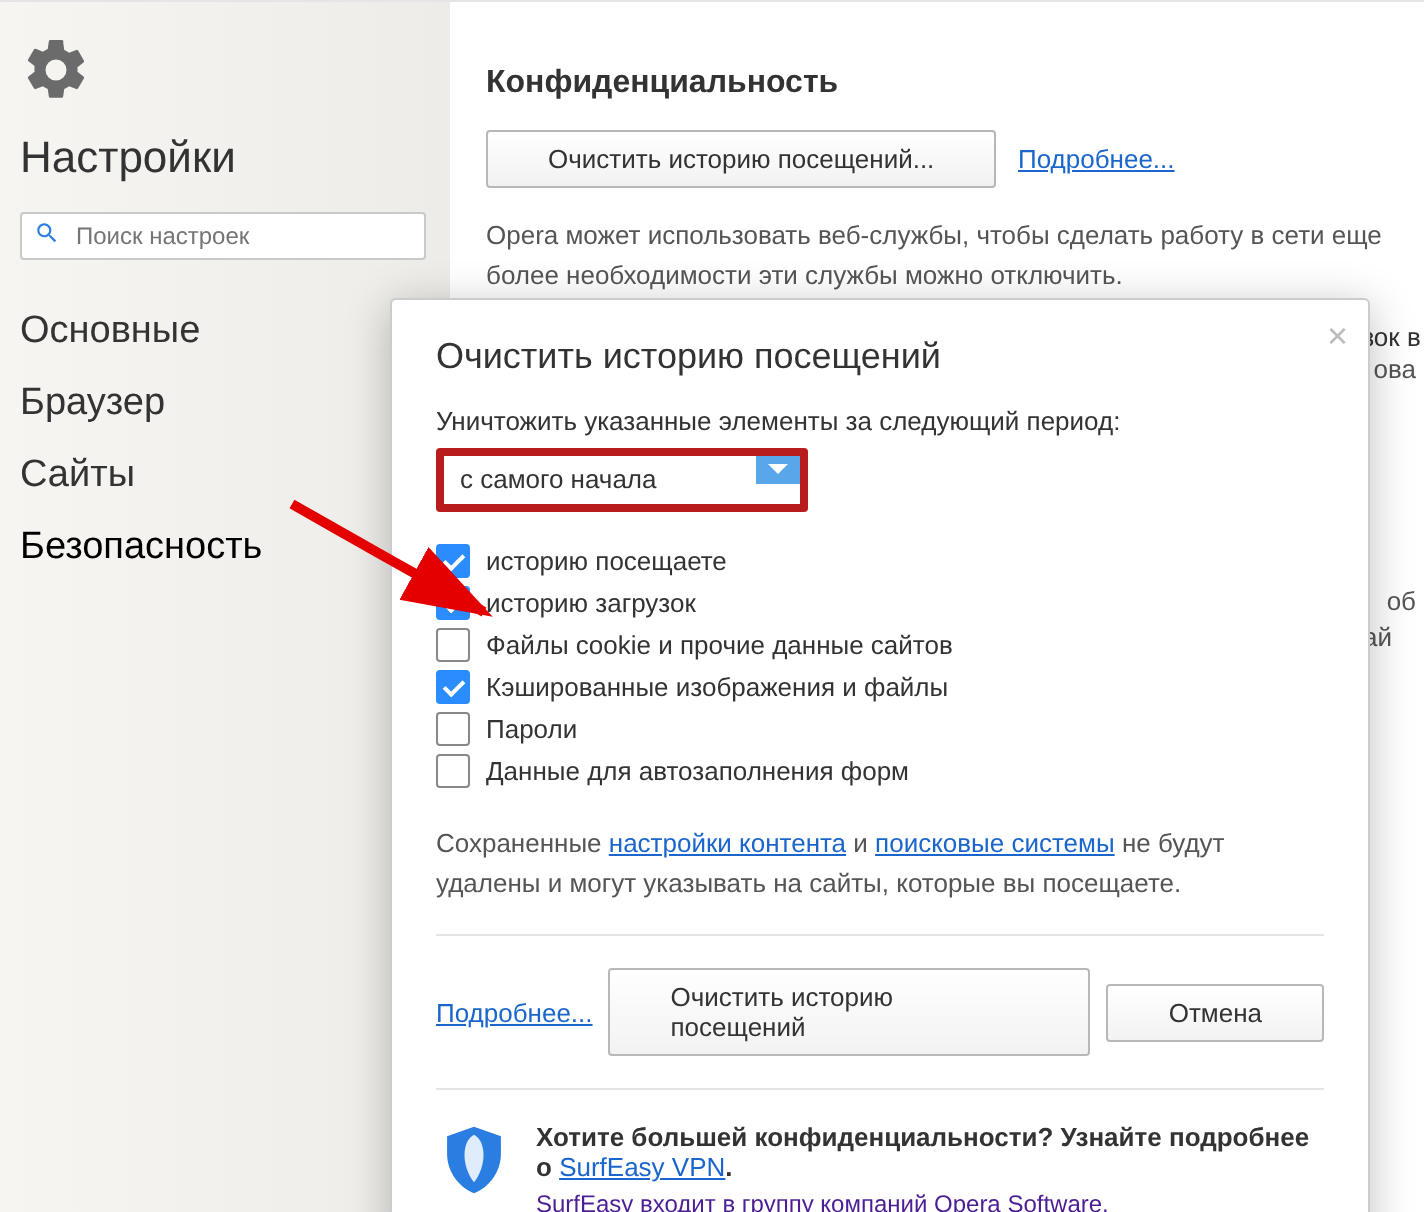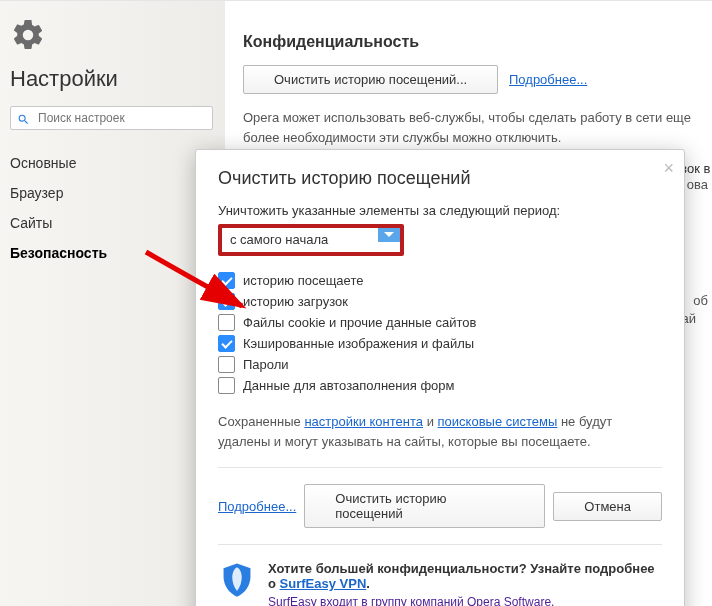--- a/index.html
+++ b/index.html
@@ -2,25 +2,25 @@
 <html><head>
 <meta charset="utf-8">
 <style>
 html,body{margin:0;padding:0;font-family:Arial,Helvetica,sans-serif;font-size:13px;color:#333;background:#fff;overflow:hidden}
 .app{position:relative;width:712px;height:606px;background:#fff;display:flex;border-top:1px solid #e5e5e5}
 .sidebar{width:225px;flex:none;background:linear-gradient(to right,#f7f5f2,#eeece8);padding:16px 0 0 0;box-sizing:border-box}
 .main{flex:1;padding:16px 0 0 18px;box-sizing:border-box;overflow:hidden}
 .gear{margin:0 0 10px 10px}
 .gear svg{width:36px;height:36px;fill:#6b6b6b}
 .h-settings{font-size:22px;color:#333;margin:6px 0 14px 10px;font-weight:normal}
-.search-box{margin:0 12px 18px 10px;border:1px solid #c9c9c9;border-radius:2px;background:#fff;display:flex;align-items:flex-end;padding:3px 6px}
+.search-box{margin:0 12px 18px 10px;border:1px solid #c9c9c9;border-radius:2px;background:#fff;display:flex;align-items:flex-start;padding:3px 6px}
 .search-box svg{width:13px;height:13px;fill:#2a7de1;margin-right:6px;flex:none}
 .search-box input{border:none;outline:none;font-size:12px;width:100%;color:#888}
-.nav-item{padding:7px 0 7px 10px;font-size:14px;color:#333;cursor:pointer}
-.nav-item.active{font-weight:bold;color:#000}
+.nav-item{padding:7px 0 7px 10px;font-size:19px;color:#333;cursor:pointer}
+.nav-item.active{font-weight:normal;color:#000}
 .section-title{font-size:16px;font-weight:bold;margin:16px 0 14px 0}
 .btn{display:inline-block;border:1px solid #b8b8b8;background:linear-gradient(#fff,#f2f2f2);border-radius:2px;padding:6px 30px;font-size:13px;color:#333;cursor:pointer}
 .link{color:#1a66cc;text-decoration:underline;cursor:pointer}
 .row{margin-bottom:14px}
 .muted{color:#555;line-height:1.5}
 .chk-line{display:flex;align-items:center;margin-bottom:8px}
 .chk{width:15px;height:15px;border:1px solid #888;border-radius:2px;margin-right:8px;flex:none;display:flex;align-items:center;justify-content:center;background:#fff}
 .chk.checked{background:#2a8cff;border-color:#2a8cff}
 .chk.checked::after{content:"";width:4px;height:8px;border:solid #fff;border-width:0 2px 2px 0;transform:rotate(45deg);margin-top:-2px}
 
@@ -133,21 +133,21 @@
         <span class="btn">Очистить историю посещений</span>
         <span class="btn">Отмена</span>
       </div>
       <hr class="hr">
       <div class="promo">
         <svg class="shield" viewBox="0 0 48 48">
           <path fill="#2a7de1" d="M24 3l17 6v11c0 11-7 21-17 25C14 41 7 31 7 20V9l17-6z"></path>
           <path fill="#fff" d="M24 8c8 4 8 20 0 30-8-10-8-26 0-30z" opacity="0.85"></path>
         </svg>
         <div>
-          <div><b><span>Хотите большей конфиденциальности? Узнайте подробнее о </span><span class="link" style="font-weight:bold">SurfEasy VPN</span>.</b></div>
+          <div><b><span>Хотите большей конфиденциальности? Узнайте подробнее о </span><span class="link" style="font-weight:normal">SurfEasy VPN</span>.</b></div>
           <p>SurfEasy входит в группу компаний Opera Software.</p>
         </div>
       </div>
     </div>
   </div>
 
   <svg class="arrow" width="120" height="90">
     <defs>
         <marker id="ah" markerWidth="10" markerHeight="10" refX="8" refY="3" orient="auto">
           <path d="M0,0 L9,3 L0,6 z" fill="#e40000"></path>

